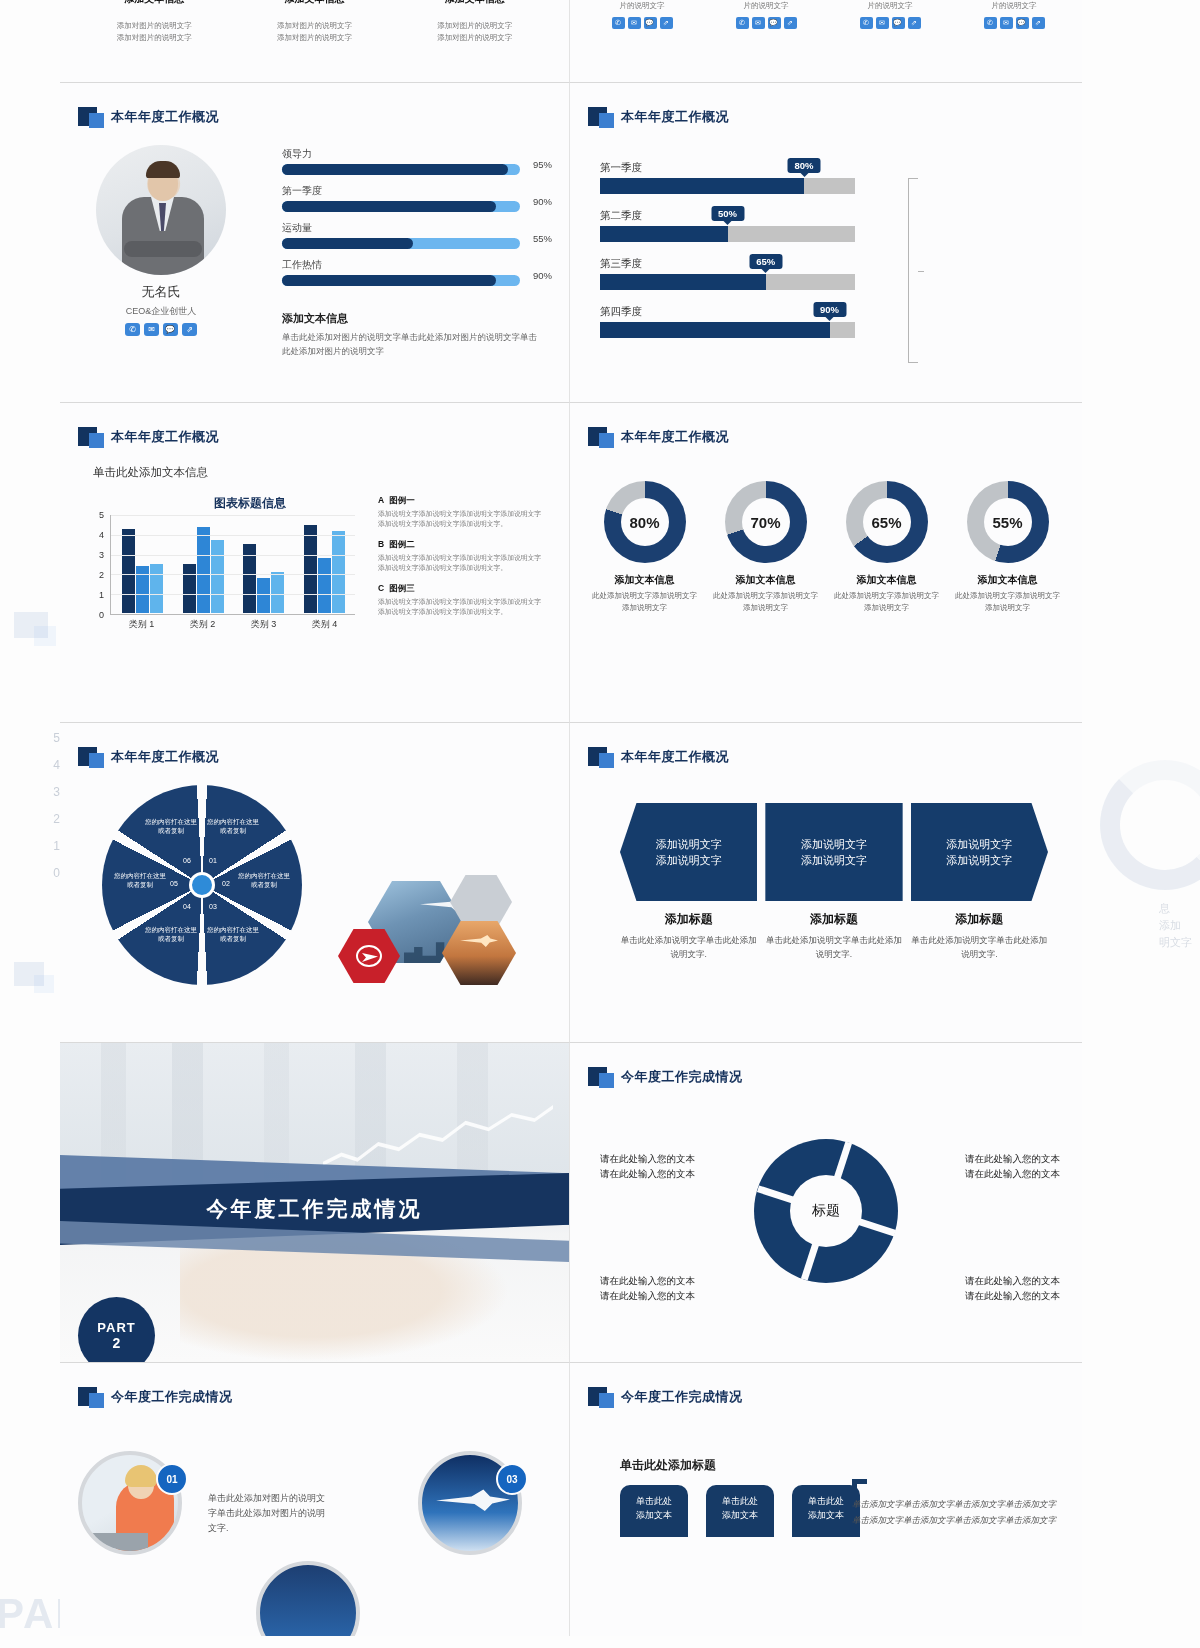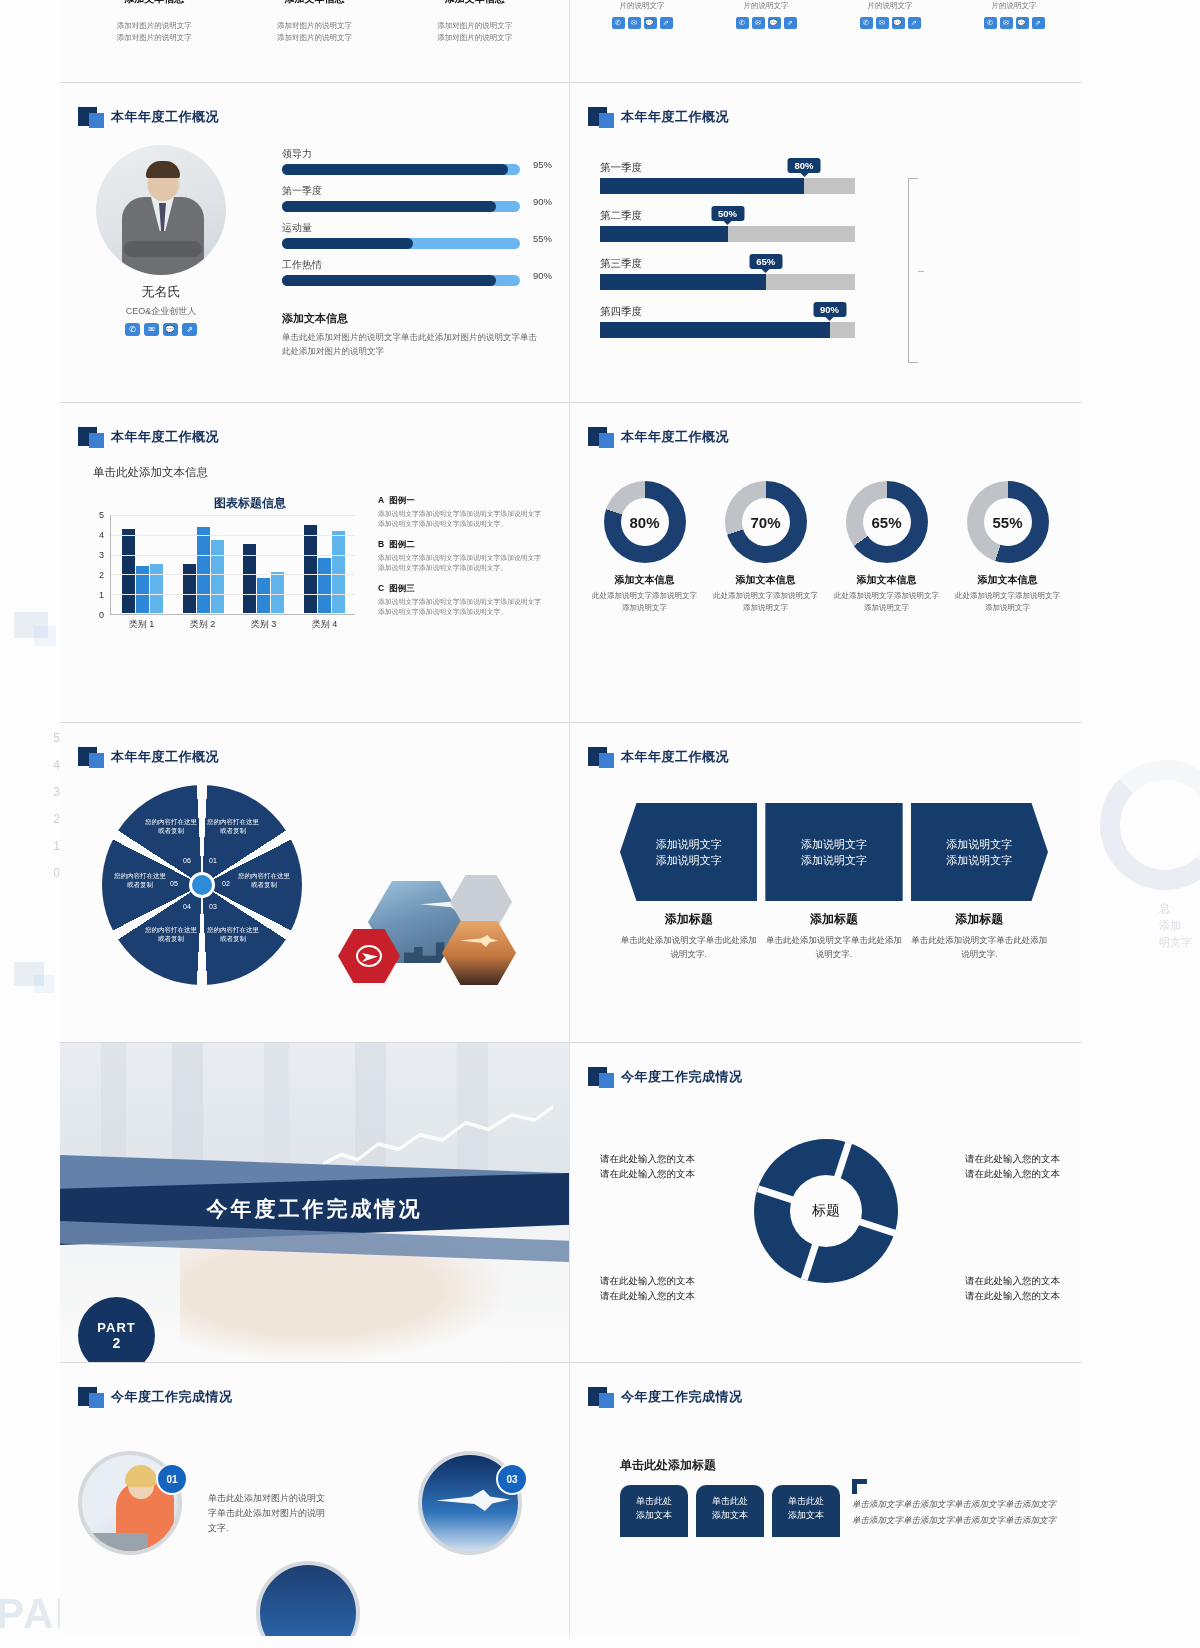--- a/index.html
+++ b/index.html
@@ -258,21 +258,21 @@
   .badge { position:absolute; width:32px; height:32px; border-radius:50%; background:#1565c0;
            color:#fff; font-size:10px; font-weight:bold; display:flex; align-items:center;
            justify-content:center; border:2px solid #fcfcfd; }
   .bd-1 { left:96px; top:100px; } .bd-3 { left:436px; top:100px; }
   .pc-note { position:absolute; left:148px; top:128px; width:120px; font-size:9px;
              color:#555; line-height:15px; }
 
   
   .s10-title { position:absolute; left:50px; top:94px; font-size:12px; color:#222;
                font-weight:bold; }
-  .tabs { position:absolute; left:50px; top:122px; display:flex; gap:8px; }
+  .tabs { position:absolute; left:50px; top:122px; display:flex; gap:18px; }
   .tab { width:68px; height:52px; background:#163a66; color:#fff; font-size:9px;
          line-height:14px; text-align:center; padding-top:9px;
          border-radius:10px 10px 0 0; }
   .quote { position:absolute; left:282px; top:116px; width:210px; }
   .quote .qm { width:15px; height:15px; border-left:5px solid #163a66;
                border-top:5px solid #163a66; }
   .quote p { font-size:8.5px; color:#555; line-height:16px; margin-top:2px;font-style:italic; }
 
   
   .r0-cols { position:absolute; left:14px; right:14px; top:-8px; display:flex; }

